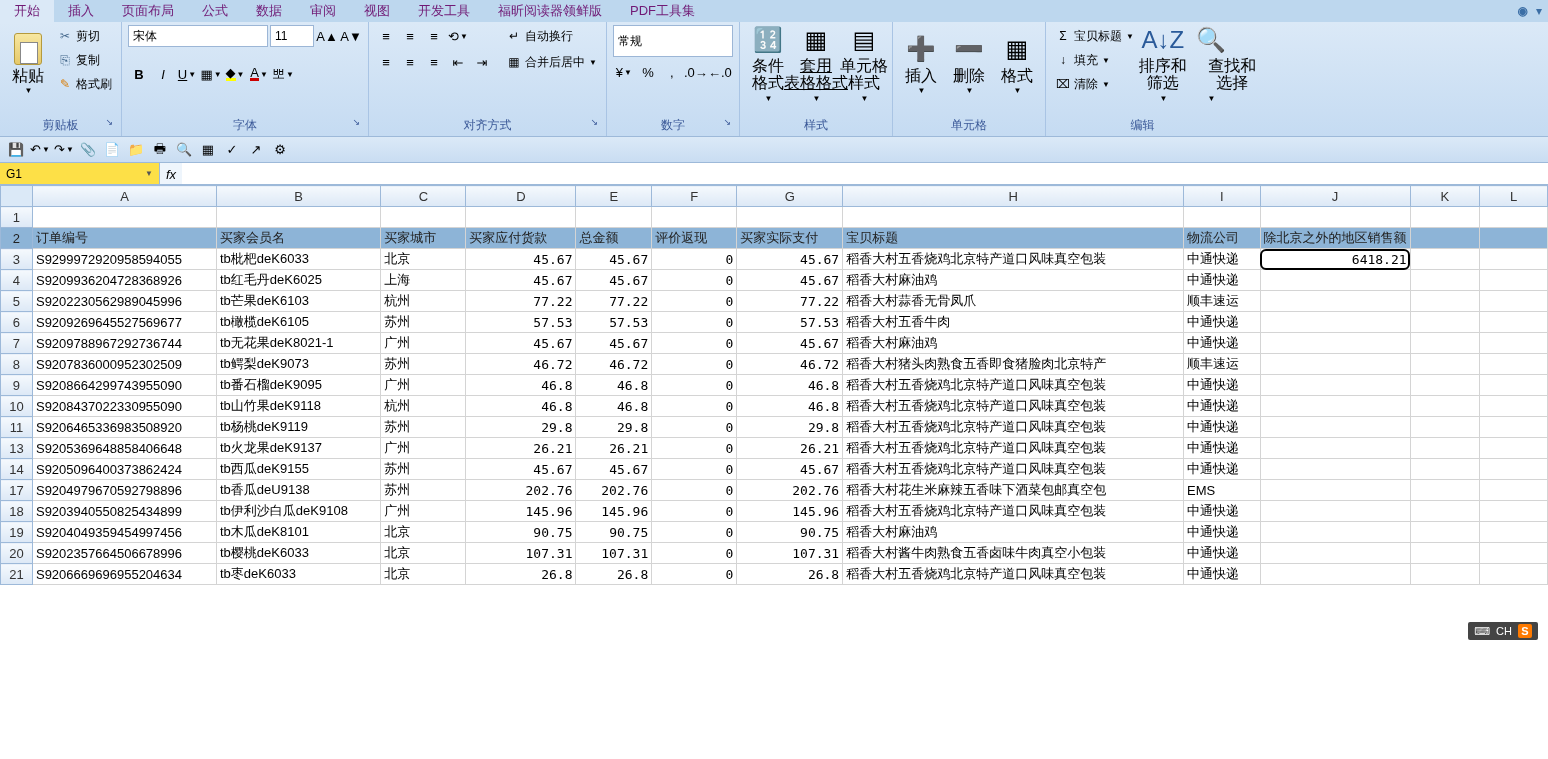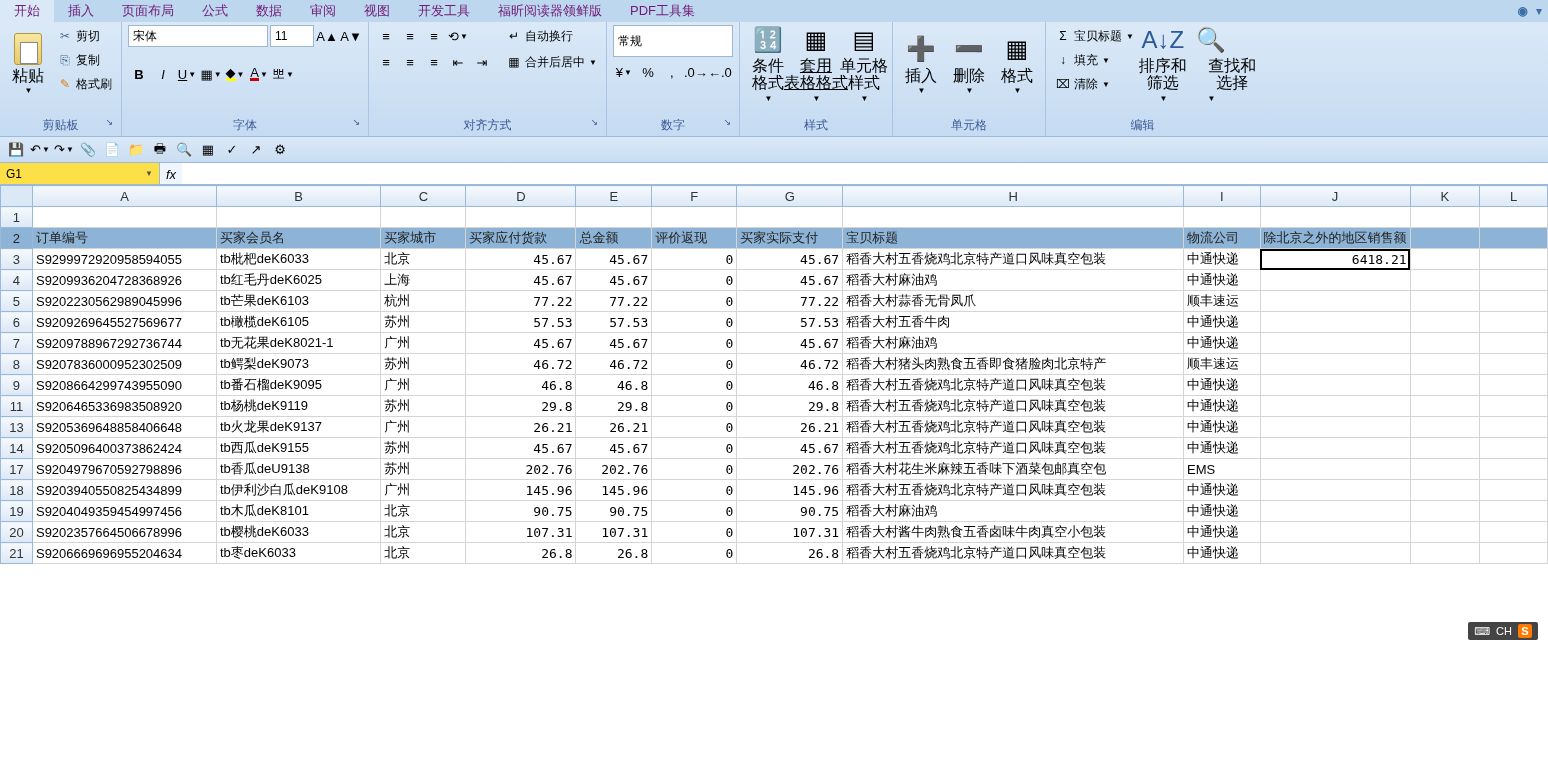--- a/index.html
+++ b/index.html
@@ -48,21 +48,21 @@
 
 .gridwrap { position: relative; }
 table.grid { border-collapse: collapse; table-layout: fixed; }
 .grid th, .grid td { border: 1px solid #d4d4d4; height: 21px; padding: 0 3px; overflow: hidden; white-space: nowrap; font-size: 13px; }
 .grid thead th { background: linear-gradient(#f5f9fd,#dce8f6); text-align: center; font-weight: normal; color: #333; border-color:#9db9d9; }
 .grid .rowhdr { background: linear-gradient(#f5f9fd,#dce8f6); text-align: center; color: #333; border-color:#9db9d9; width: 34px; }
 .grid .corner { background: #dbe9f7; }
 .num { text-align: right; font-family: SimSun, monospace; }
 .txt { text-align: left; }
 .grid tbody tr.hrow td { background: #8db4d7; color: #222; }
-.selcell { outline: 2px solid #000; outline-offset: -2px; }
+.selcell { outline: 2px solid #000; outline-offset: -2px; border-radius: 6px; }
 
 .ime { position: absolute; right: 10px; top: 622px; background: #444; color: #fff; padding: 2px 6px; display: flex; gap: 6px; align-items: center; font-size: 11px; border-radius: 2px; }
 .ime .sogou { background: #ff7a00; width: 14px; height: 14px; border-radius: 2px; display:inline-flex;align-items:center;justify-content:center; color:#fff; font-weight:bold; }
 
 
 .i-paste { width:28px;height:32px;background:linear-gradient(#f7e7a1,#e6c96a);border:1px solid #b59a3d;border-radius:3px;position:relative; }
 .i-paste::after{content:"";position:absolute;top:8px;left:5px;width:16px;height:20px;background:#fff;border:1px solid #888;}
 .i-cut{color:#42668a;}
 .i-copy{color:#42668a;}
 .i-brush{color:#d87a00;}
@@ -475,20 +475,35 @@
           <td class="num">46.8</td>
           <td class="num">0</td>
           <td class="num">46.8</td>
           <td class="txt">稻香大村五香烧鸡北京特产道口风味真空包装</td>
           <td class="txt">中通快递</td>
           <td class="txt"></td>
           <td class="txt"></td>
           <td class="txt"></td>
         </tr>
         <tr>
+          <td class="rowhdr">10</td>
+          <td class="txt">S9208437022330955090</td>
+          <td class="txt">tb山竹果deK9118</td>
+          <td class="txt">杭州</td>
+          <td class="num">46.8</td>
+          <td class="num">46.8</td>
+          <td class="num">0</td>
+          <td class="num">46.8</td>
+          <td class="txt">稻香大村五香烧鸡北京特产道口风味真空包装</td>
+          <td class="txt">中通快递</td>
+          <td class="txt"></td>
+          <td class="txt"></td>
+          <td class="txt"></td>
+        </tr>
+        <tr>
           <td class="rowhdr">11</td>
           <td class="txt">S9206465336983508920</td>
           <td class="txt">tb杨桃deK9119</td>
           <td class="txt">苏州</td>
           <td class="num">29.8</td>
           <td class="num">29.8</td>
           <td class="num">0</td>
           <td class="num">29.8</td>
           <td class="txt">稻香大村五香烧鸡北京特产道口风味真空包装</td>
           <td class="txt">中通快递</td>

